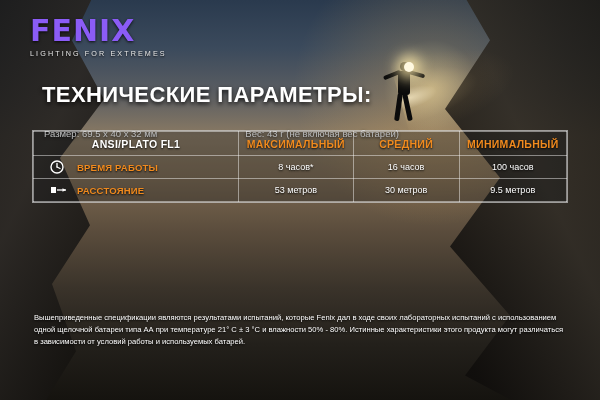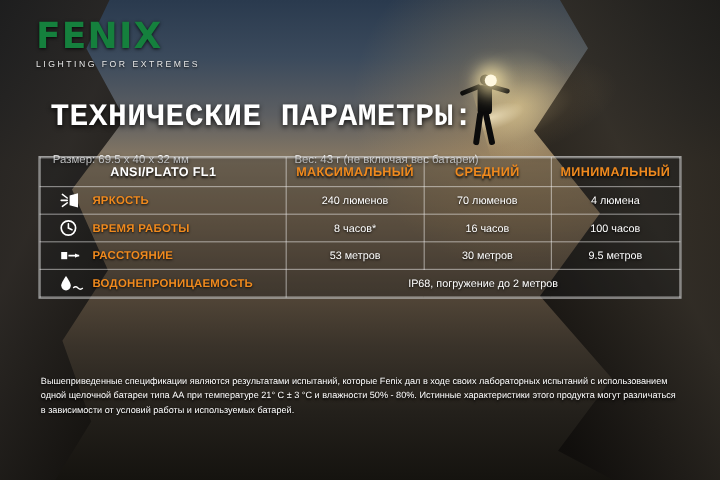--- a/index.html
+++ b/index.html
@@ -60,36 +60,36 @@
   .glow-dot {
     position:absolute; left:404px; top:62px; width:10px; height:10px; border-radius:50%;
     background:#fff8e0; box-shadow:0 0 14px 7px rgba(255,235,170,0.85);
   }
 
   
   .logo { position: absolute; left: 30px; top: 16px; z-index: 5; }
   .logo-word {
     font-family: "DejaVu Sans", sans-serif;
     font-weight: bold; font-size: 30px; letter-spacing: 1px;
-    color: #15803d; line-height: 1;
+    color: #8b5cf6; line-height: 1;
     text-shadow: 0 1px 3px rgba(0,0,0,0.8);
   }
   .logo-sub {
     font-size: 7.2px; letter-spacing: 2.1px; color: #e8e8e8; margin-top: 3px;
     text-shadow: 0 1px 2px rgba(0,0,0,0.9);
     text-align: center;
   }
 
   
   .content { position: absolute; left: 0; top: 0; width: 600px; z-index: 6; }
 
   .title {
     position: absolute; left: 42px; top: 82px;
-    font-family: Liberation Mono, monospace;
-    font-weight: bold; font-size: 26px; color: #ffffff;
+    font-family: Liberation Sans, sans-serif;
+    font-weight: bold; font-size: 22px; color: #ffffff;
     letter-spacing: 0.4px;
     text-shadow: 0 2px 4px rgba(0,0,0,0.85);
   }
   .subinfo {
     position: absolute; left: 44px; top: 112px;
     font-size: 9.5px; color: #ffffff;
     text-shadow: 0 1px 3px rgba(0,0,0,0.9);
     margin-top: 16px;
   }
   .subinfo .sep { display:inline-block; width: 88px; }
@@ -170,40 +170,20 @@
       <thead>
         <tr>
           <th class="col-ansi">ANSI/PLATO FL1</th>
           <th class="col-max hdr-orange">МАКСИМАЛЬНЫЙ</th>
           <th class="col-mid hdr-orange">СРЕДНИЙ</th>
           <th class="col-min hdr-orange">МИНИМАЛЬНЫЙ</th>
         </tr>
       </thead>
       <tbody>
 
-        <tr>
-          <td class="row-label">
-            <div class="label-cell">
-              <span class="ico">
-                <svg width="22" height="16" viewBox="0 0 22 16">
-                  <g stroke="#ffffff" stroke-width="1.3" stroke-linecap="round">
-                    <line x1="3" y1="8" x2="8" y2="8"></line>
-                    <line x1="4" y1="3" x2="8" y2="6"></line>
-                    <line x1="4" y1="13" x2="8" y2="10"></line>
-                  </g>
-                  <path d="M10 4 L17 2 L17 14 L10 12 Z" fill="#ffffff"></path>
-                </svg>
-              </span>
-              <span>ЯРКОСТЬ</span>
-            </div>
-          </td>
-          <td>240 люменов</td>
-          <td>70 люменов</td>
-          <td>4 люмена</td>
-        </tr>
 
         <tr>
           <td class="row-label">
             <div class="label-cell">
               <span class="ico">
                 <svg width="22" height="16" viewBox="0 0 22 16">
                   <circle cx="9" cy="8" r="6" fill="none" stroke="#ffffff" stroke-width="1.4"></circle>
                   <line x1="9" y1="8" x2="9" y2="4.5" stroke="#ffffff" stroke-width="1.3" stroke-linecap="round"></line>
                   <line x1="9" y1="8" x2="12" y2="9.5" stroke="#ffffff" stroke-width="1.3" stroke-linecap="round"></line>
                 </svg>
@@ -229,34 +209,20 @@
               <span>РАССТОЯНИЕ</span>
             </div>
           </td>
           <td>53  метров</td>
           <td>30 метров</td>
           <td>9.5 метров</td>
         </tr>
 
 
 
-        <tr>
-          <td class="row-label">
-            <div class="label-cell">
-              <span class="ico">
-                <svg width="22" height="16" viewBox="0 0 22 16">
-                  <path d="M7 2 C7 2 3 7.5 3 10 A4 4 0 0 0 11 10 C11 7.5 7 2 7 2 Z" fill="#ffffff"></path>
-                  <path d="M13 12 q2-2 4 0 t4 0" fill="none" stroke="#ffffff" stroke-width="1.1"></path>
-                </svg>
-              </span>
-              <span>ВОДОНЕПРОНИЦАЕМОСТЬ</span>
-            </div>
-          </td>
-          <td class="span-cell" colspan="3">IP68, погружение до 2 метров</td>
-        </tr>
       </tbody>
     </table>
   </div>
 
   <div class="notes">
     <p>Вышеприведенные спецификации являются результатами испытаний, которые Fenix дал в ходе своих лабораторных испытаний с использованием одной щелочной батареи типа АА при температуре 21° С ± 3 °С и влажности 50% - 80%. Истинные характеристики этого продукта могут различаться в зависимости от условий работы и используемых батарей.</p>
   </div>
 
 </div>
 

